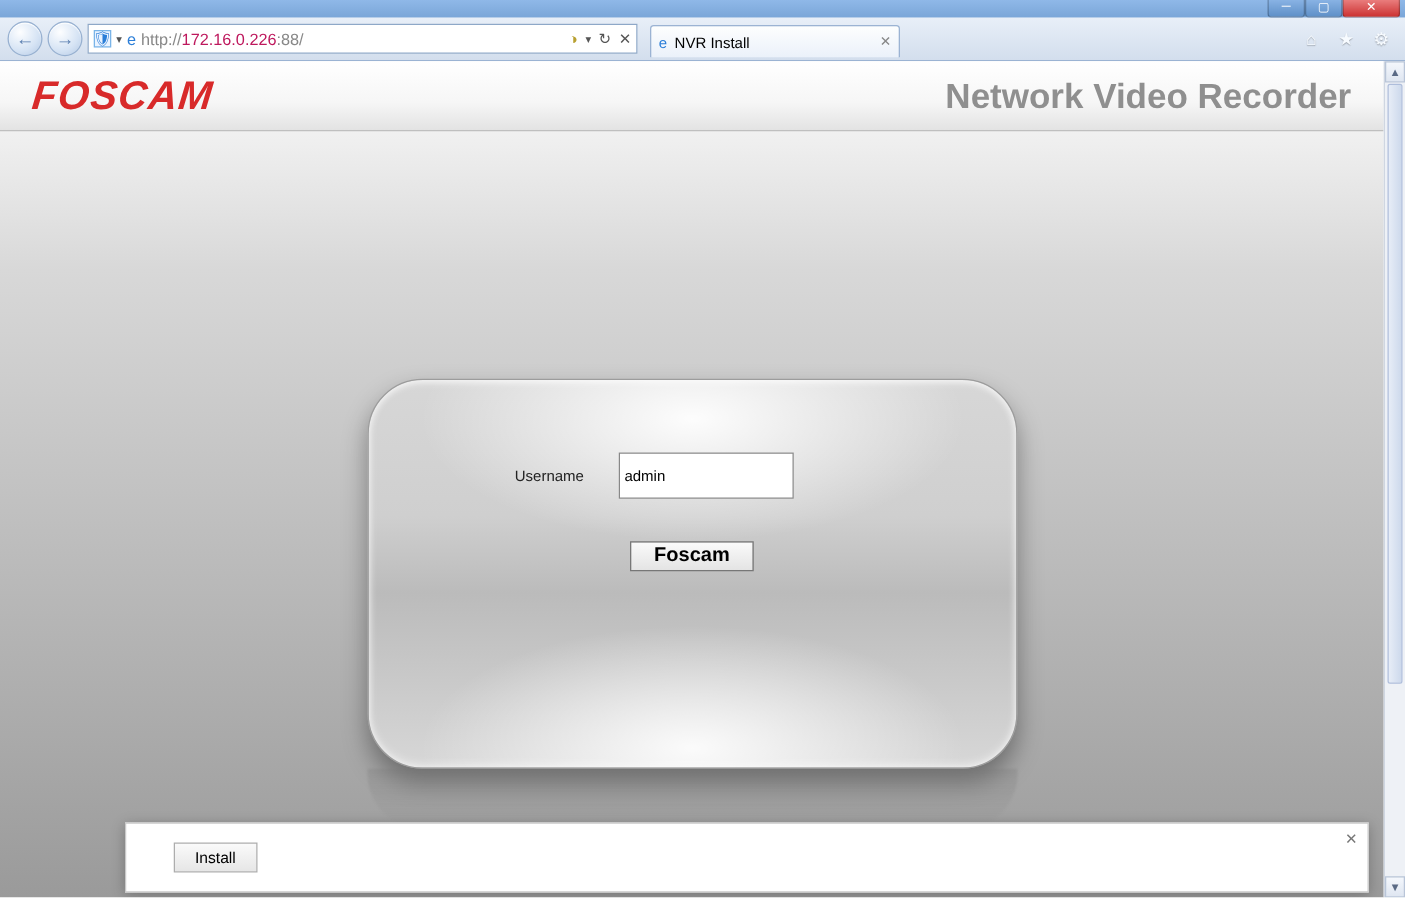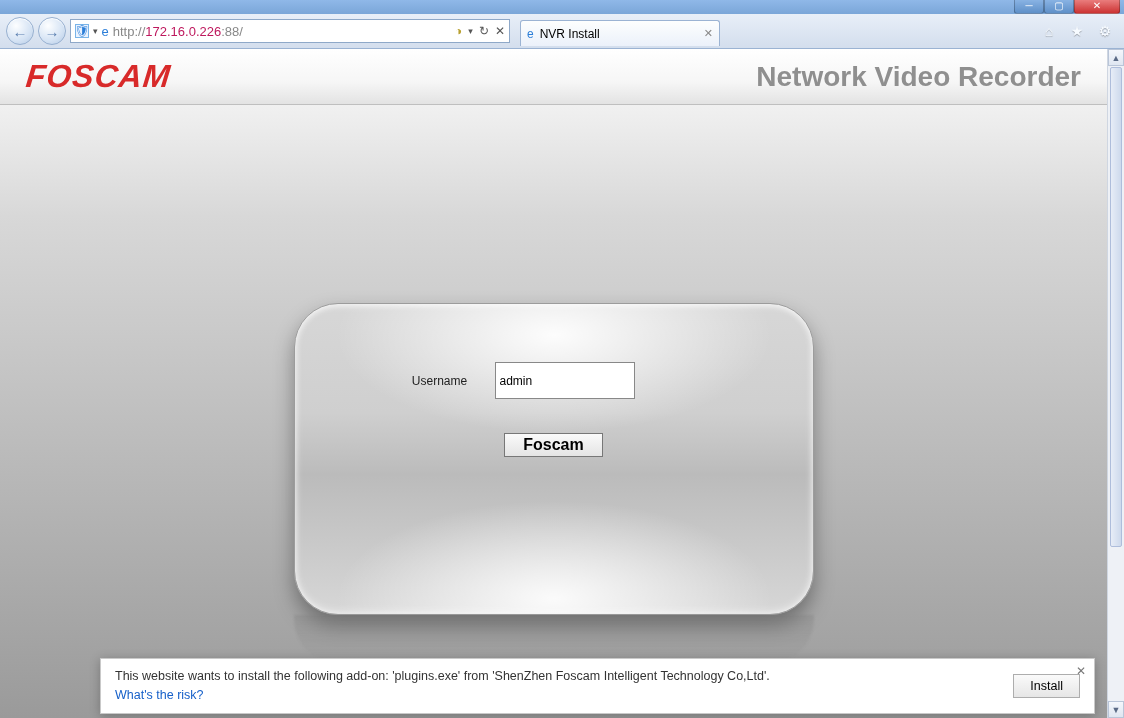--- a/index.html
+++ b/index.html
@@ -349,24 +349,20 @@
           <input class="form-control" type="text" value="admin" style="">
         </div>
         <div class="login-btn-row">
           <button class="login-btn">Foscam</button>
         </div>
       </div>
       <div class="panel-reflection"></div>
     </div>
 
     <div class="notif-bar">
-      <div class="notif-text">
-        <span>This website wants to install the following add-on: 'plugins.exe' from 'ShenZhen Foscam Intelligent Technology Co,Ltd'.</span><br>
-        <span class="link">What's the risk?</span>
-      </div>
       <button class="notif-btn">Install</button>
       <span class="notif-close">✕</span>
     </div>
 
   </div>
 
   <div class="scrollbar">
     <div class="sb-btn">▲</div>
     <div class="thumb"></div>
     <div class="sb-btn bottom">▼</div>

